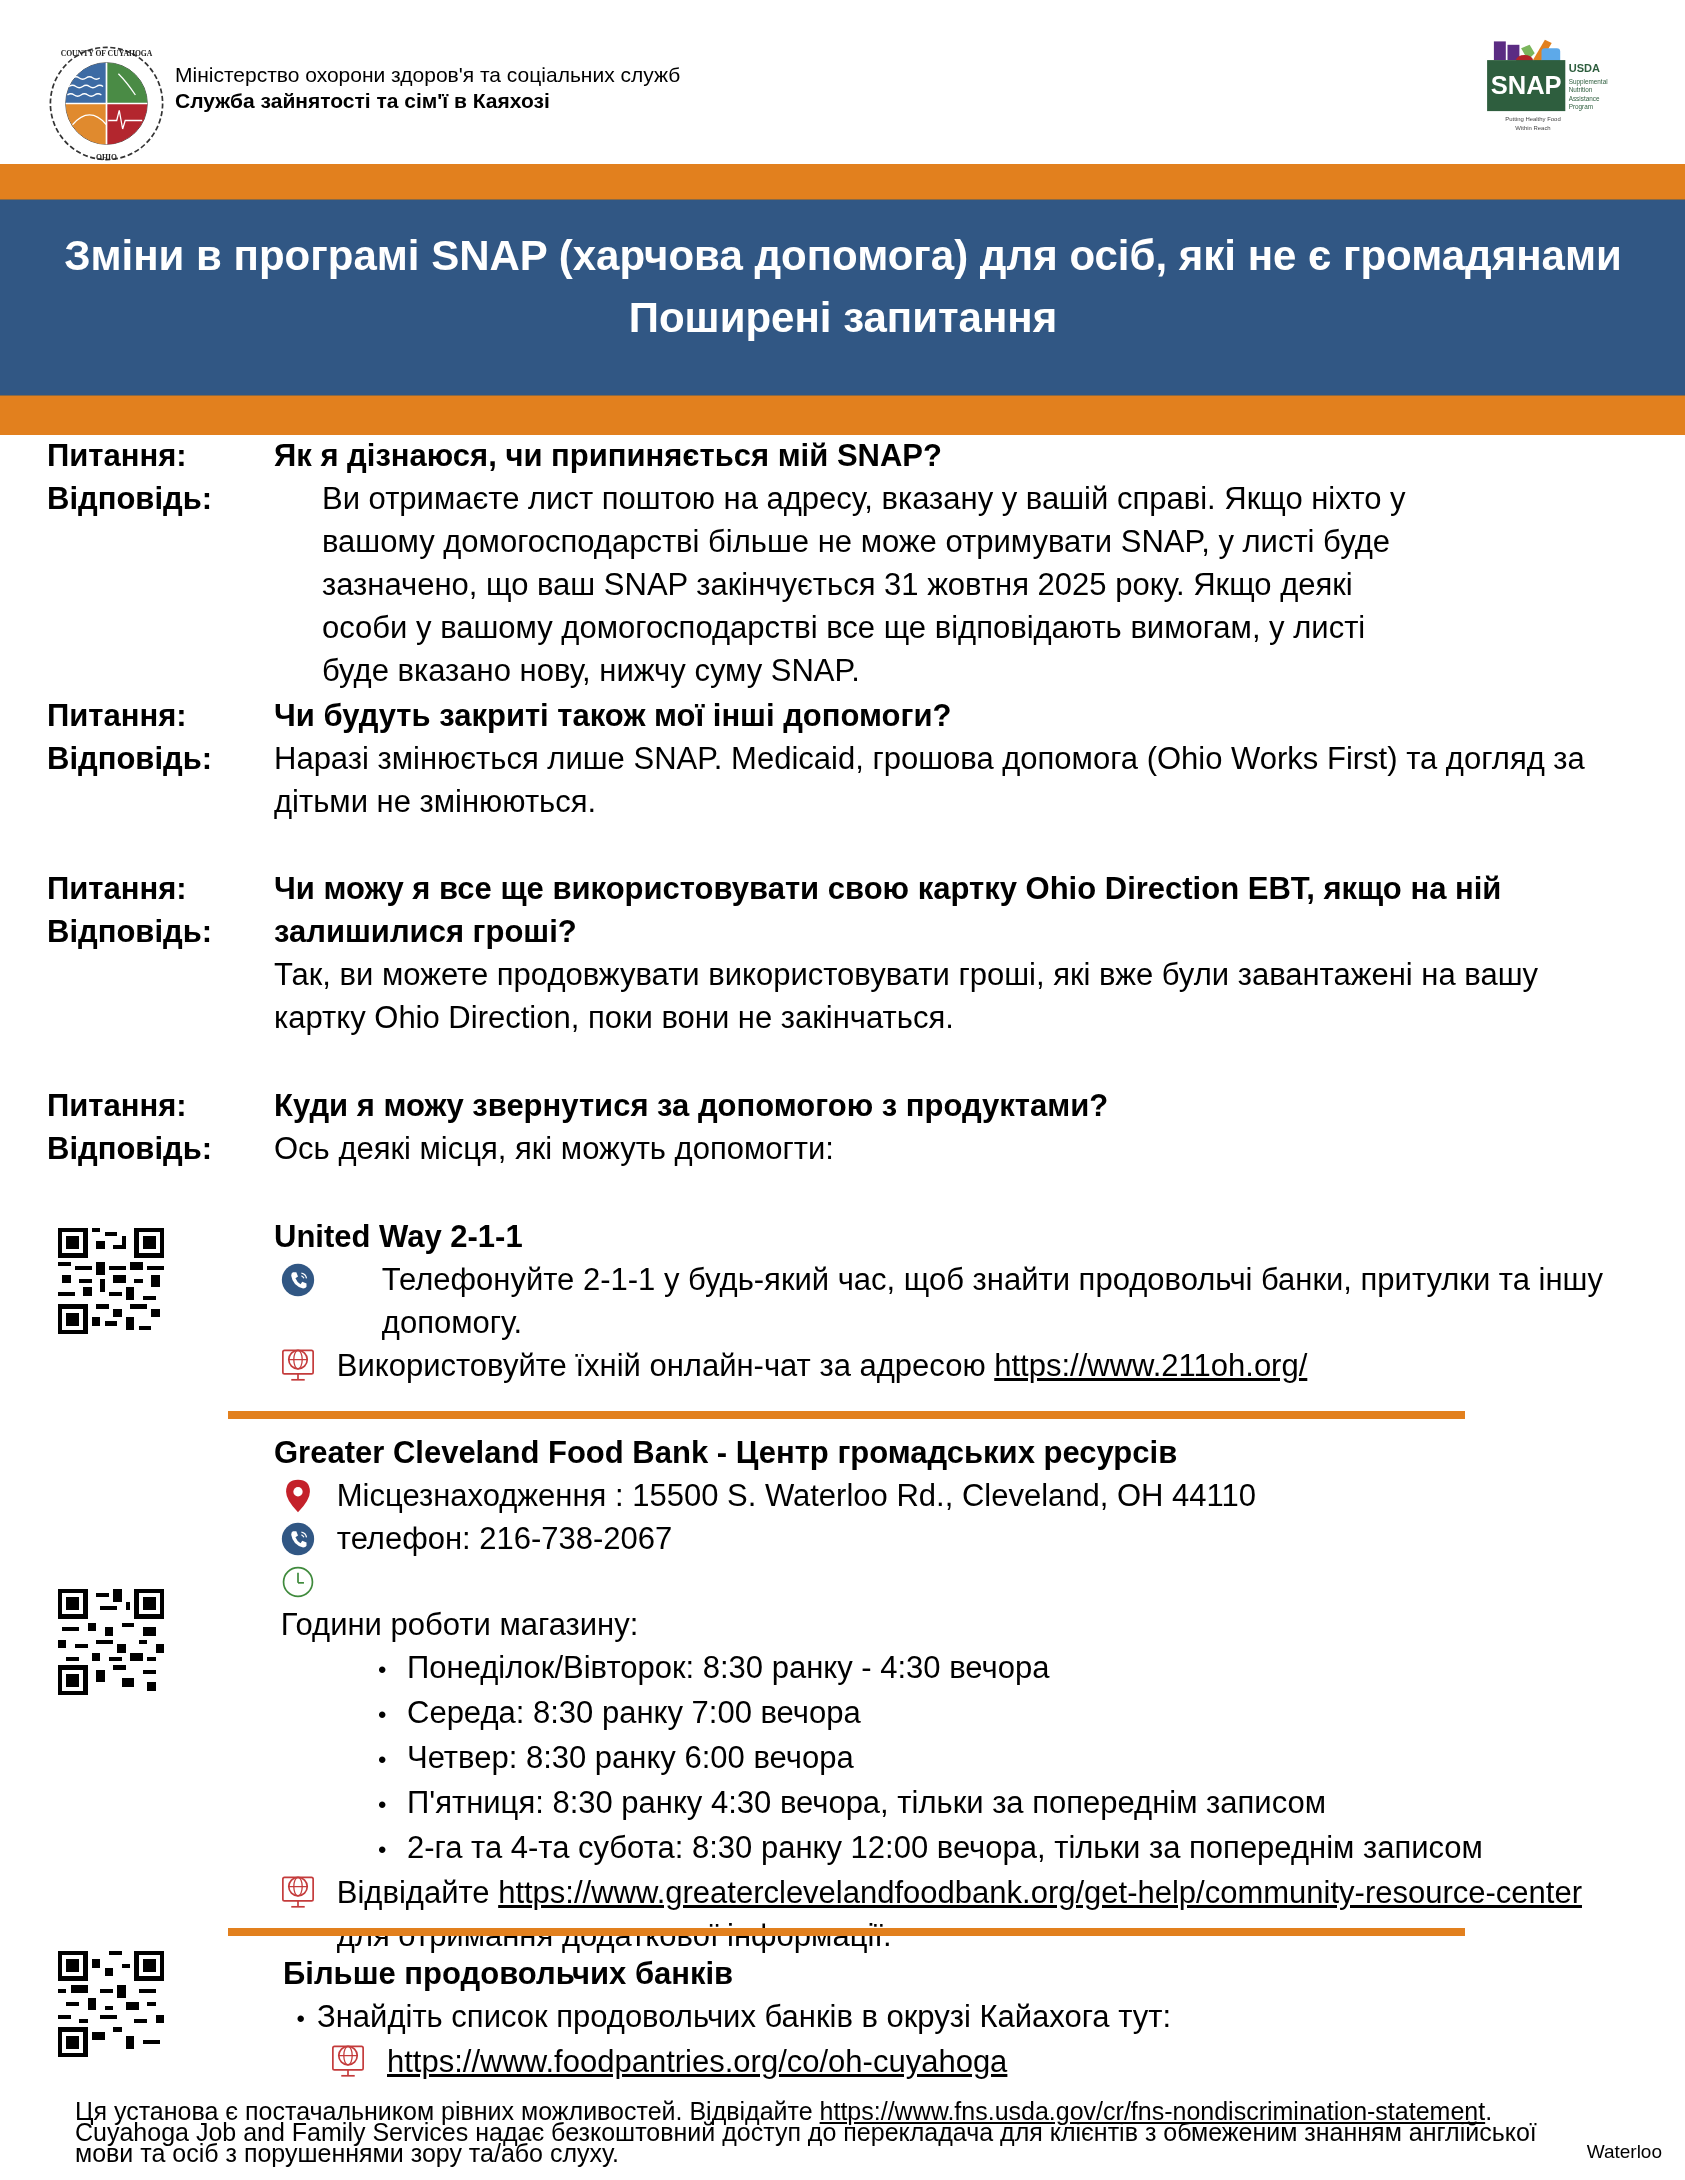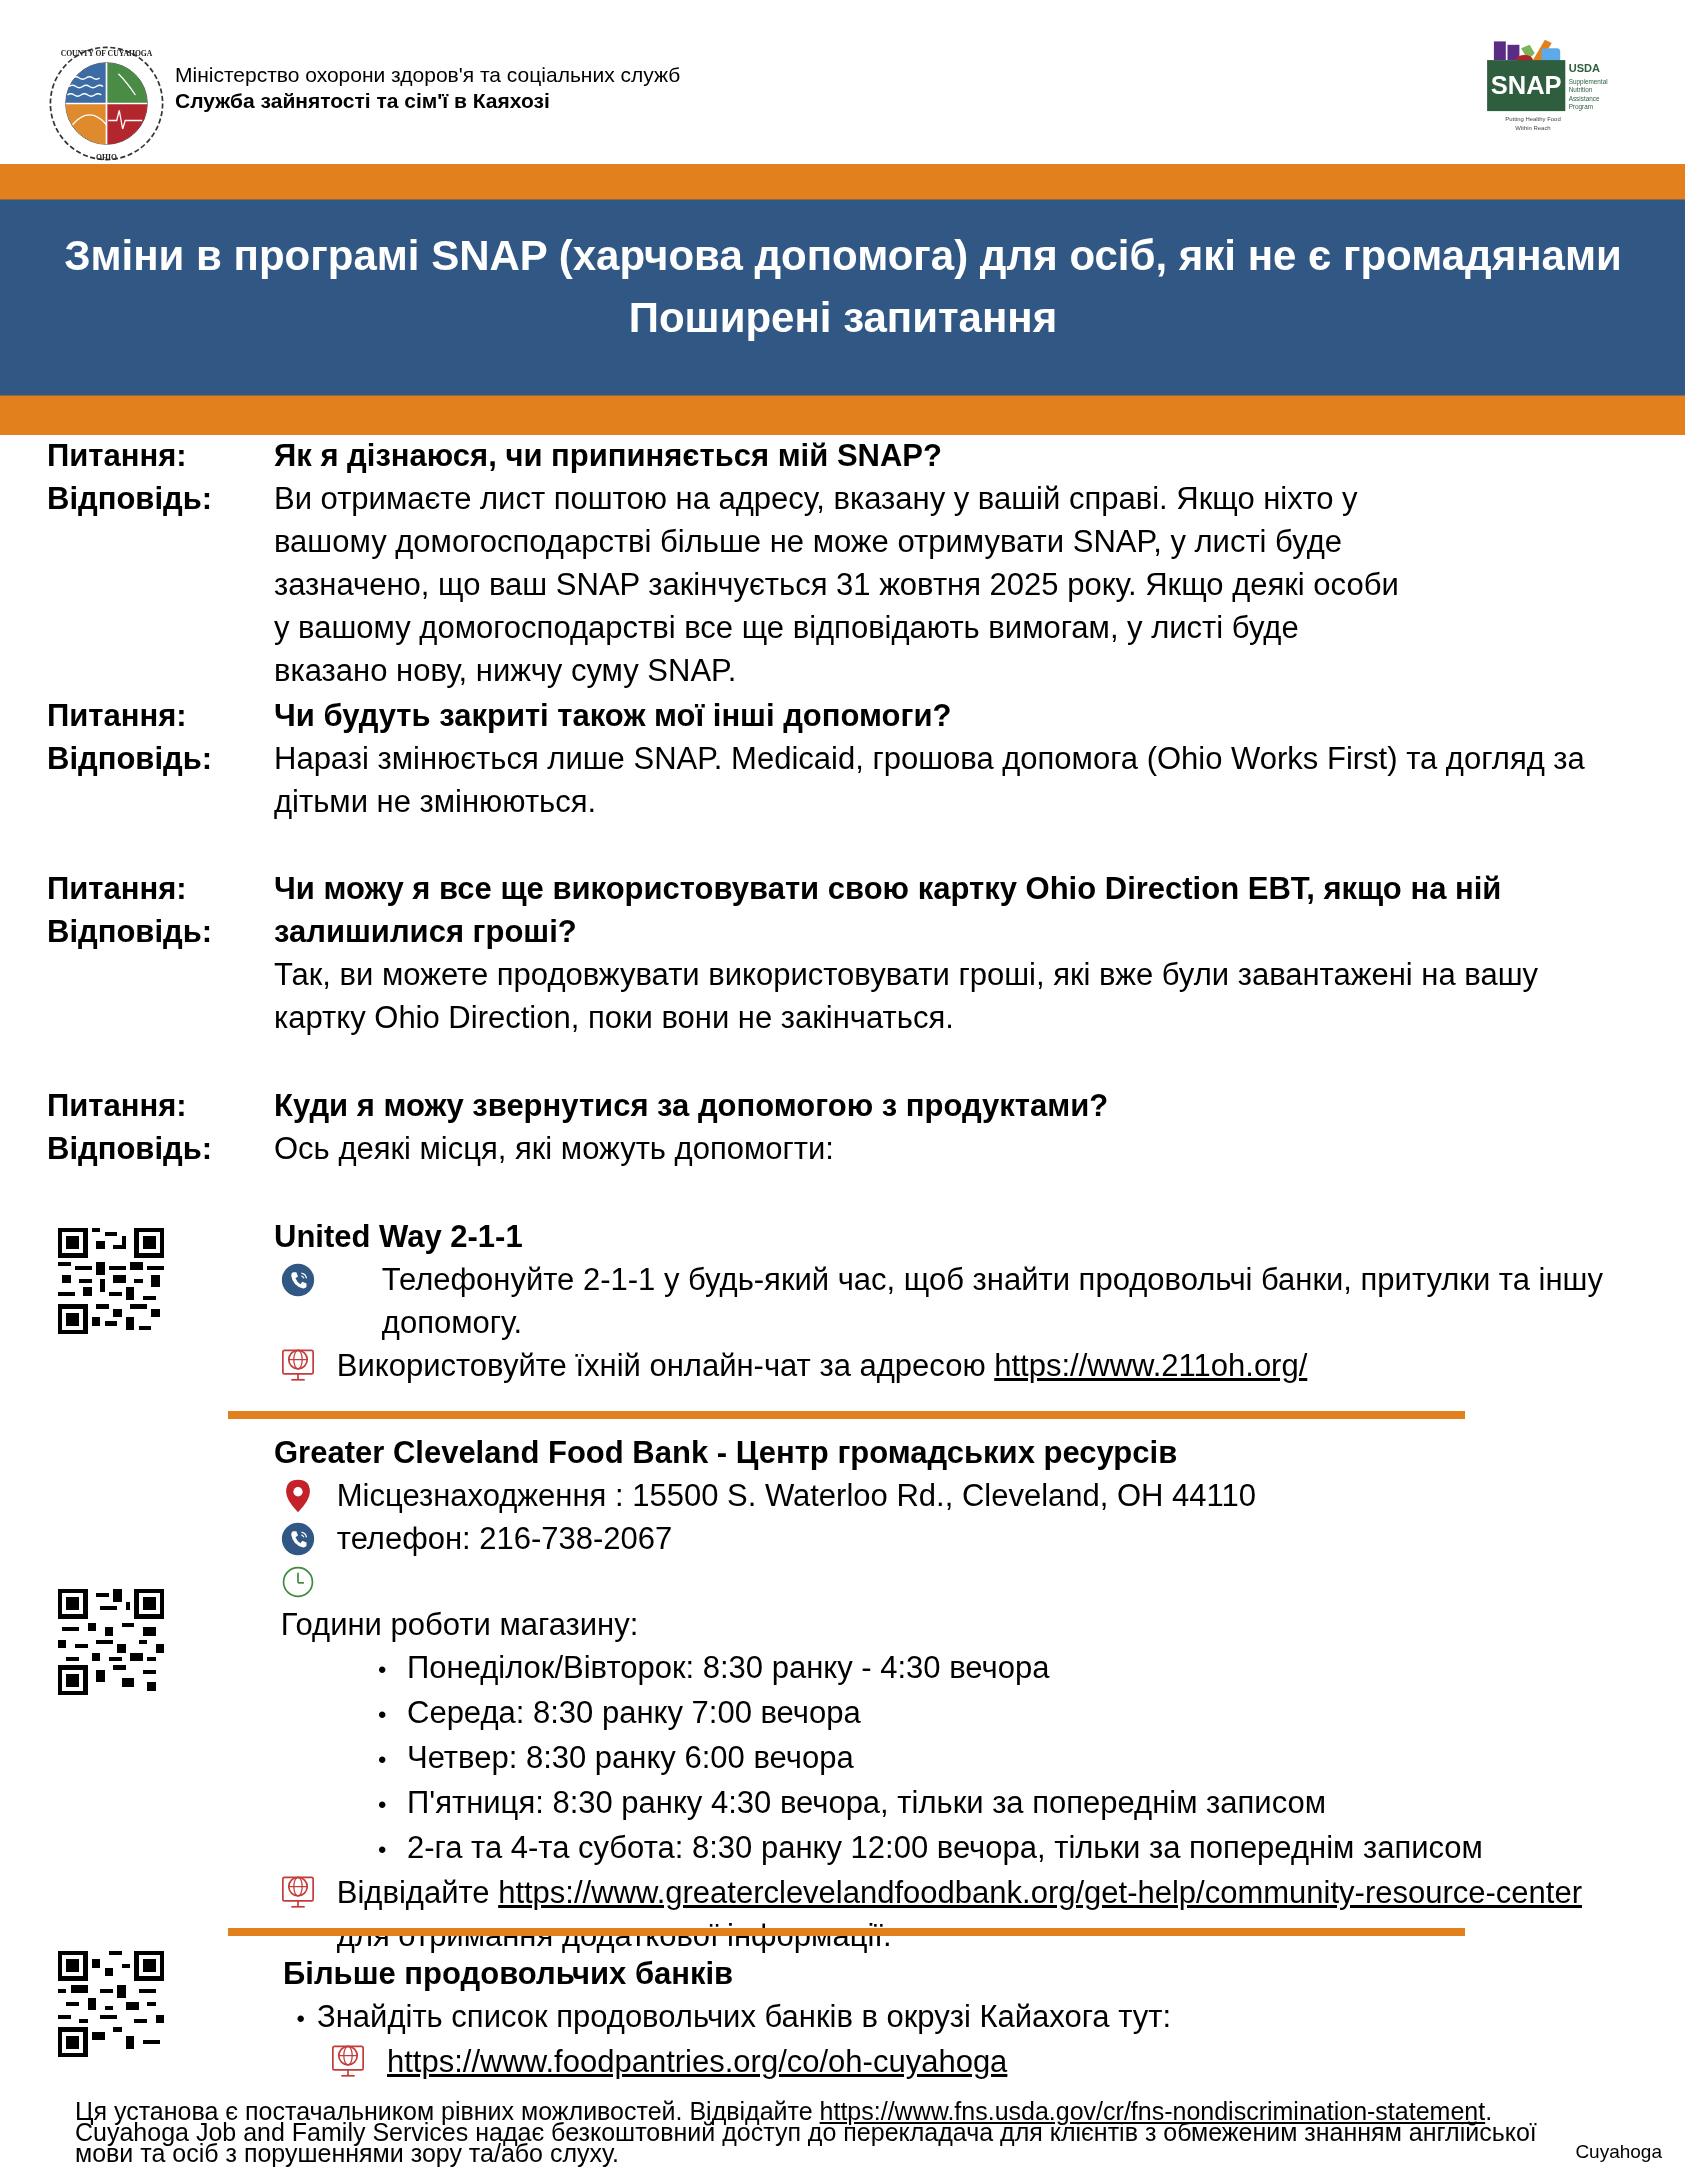--- a/index.html
+++ b/index.html
@@ -96,21 +96,21 @@
 </div>
 <div class="abs band-orange" style="top:396px;height:39px;"></div>
 
 <div class="abs qa" style="top:434px;">
   <div class="row">
     <div class="lbl">Питання:</div>
     <div class="txt q">Як я дізнаюся, чи припиняється мій SNAP?</div>
   </div>
   <div class="row">
     <div class="lbl">Відповідь:</div>
-    <div class="txt" style="padding-right:256px;">Ви отримаєте лист поштою на адресу, вказану у вашій справі. Якщо ніхто у вашому домогосподарстві більше не може отримувати SNAP, у листі буде зазначено, що ваш SNAP закінчується 31 жовтня 2025 року. Якщо деякі особи у вашому домогосподарстві все ще відповідають вимогам, у листі буде вказано нову, нижчу суму SNAP.</div>
+    <div class="txt" style="padding-right:256px;margin-left:48px;">Ви отримаєте лист поштою на адресу, вказану у вашій справі. Якщо ніхто у вашому домогосподарстві більше не може отримувати SNAP, у листі буде зазначено, що ваш SNAP закінчується 31 жовтня 2025 року. Якщо деякі особи у вашому домогосподарстві все ще відповідають вимогам, у листі буде вказано нову, нижчу суму SNAP.</div>
   </div>
 </div>
 
 <div class="abs qa" style="top:694px;">
   <div class="row">
     <div class="lbl">Питання:</div>
     <div class="txt q">Чи будуть закриті також мої інші допомоги?</div>
   </div>
   <div class="row">
     <div class="lbl">Відповідь:</div>
@@ -373,14 +373,14 @@
           <line x1="12" y1="39" x2="28" y2="39" stroke="#C43B3B" stroke-width="2"></line>
         </svg>
     </span>
     <a class="t lnk" href="#">https://www.foodpantries.org/co/oh-cuyahoga</a>
   </div>
 </div>
 
 <div class="abs footer">
   <span>Ця установа є постачальником рівних можливостей. Відвідайте </span><a class="lnk" href="#">https://www.fns.usda.gov/cr/fns-nondiscrimination-statement</a><span>. Cuyahoga Job and Family Services надає безкоштовний доступ до перекладача для клієнтів з обмеженим знанням англійської мови та осіб з порушеннями зору та/або слуху.</span>
 </div>
-<div class="abs lang">Cuyahoga</div>
+<div class="abs lang">Waterloo</div>
 
 
 </body></html>

